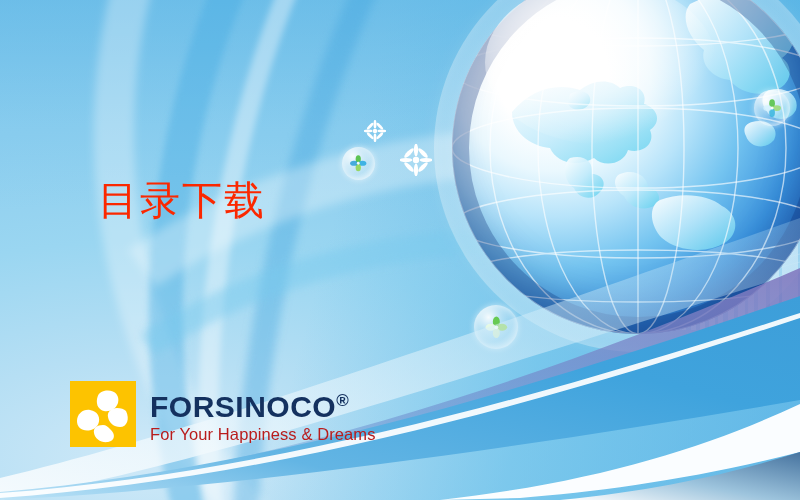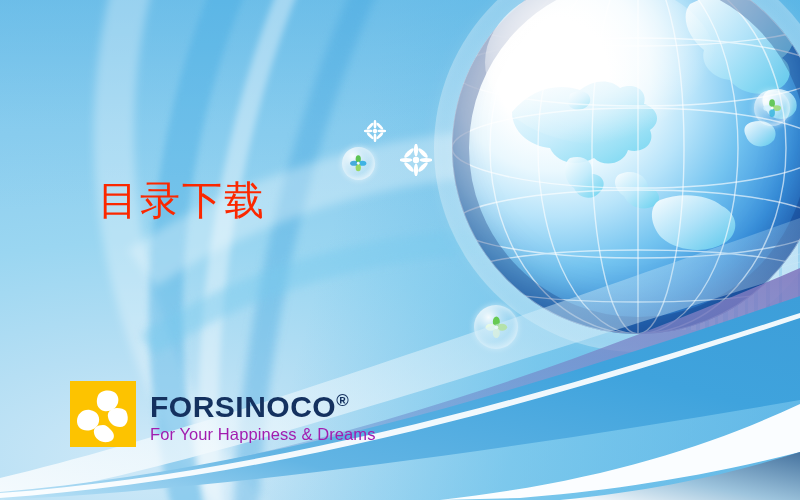--- a/index.html
+++ b/index.html
@@ -186,21 +186,21 @@
     color:#14315f;
     line-height:1;
     white-space:nowrap;
   }
   .logo-name .reg{font-size:17px; vertical-align:super;}
   .logo-tagline{
     display:block;
     margin-top:3px;
     font-family:"Liberation Sans",sans-serif;
     font-size:16.5px;
-    color:#a21caf;
+    color:#b91c1c;
     letter-spacing:.1px;
     white-space:nowrap;
   }
 </style>
 </head>
 <body>
 
 <div id="banner">
 
   <div class="bg-base"></div>

